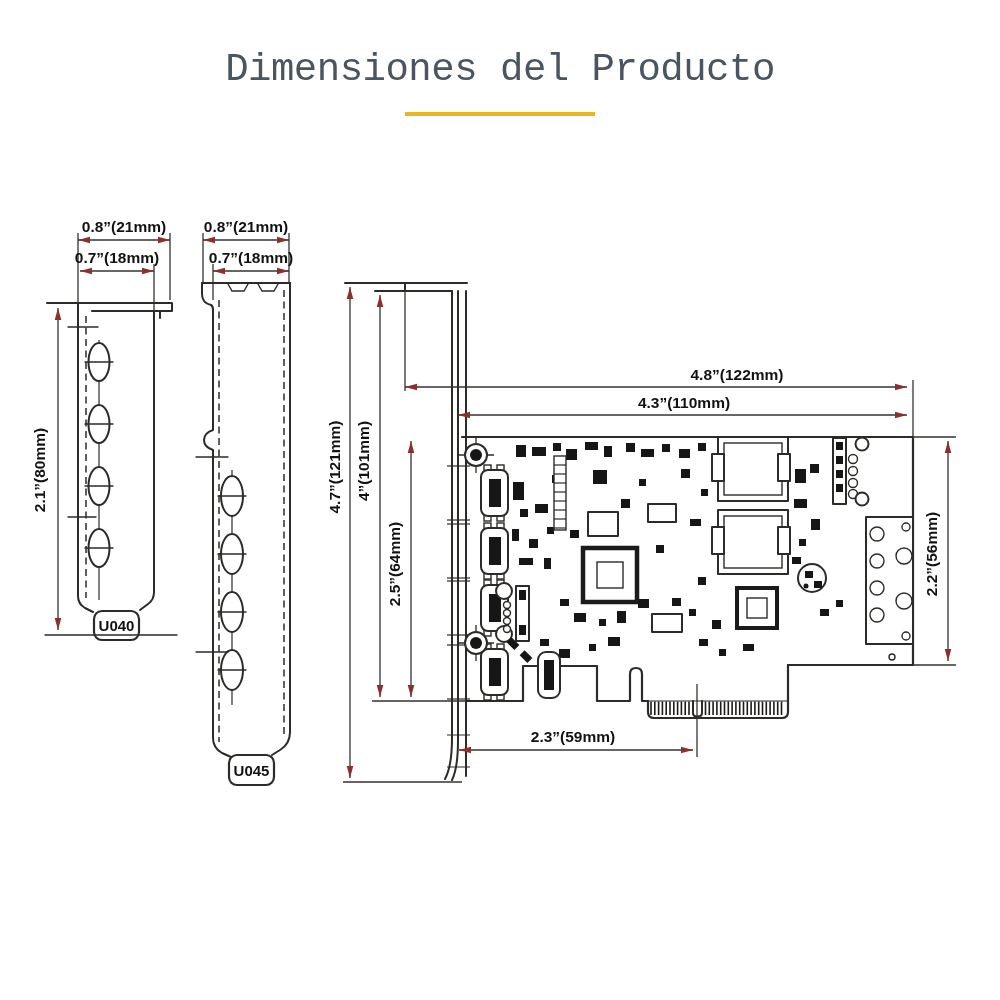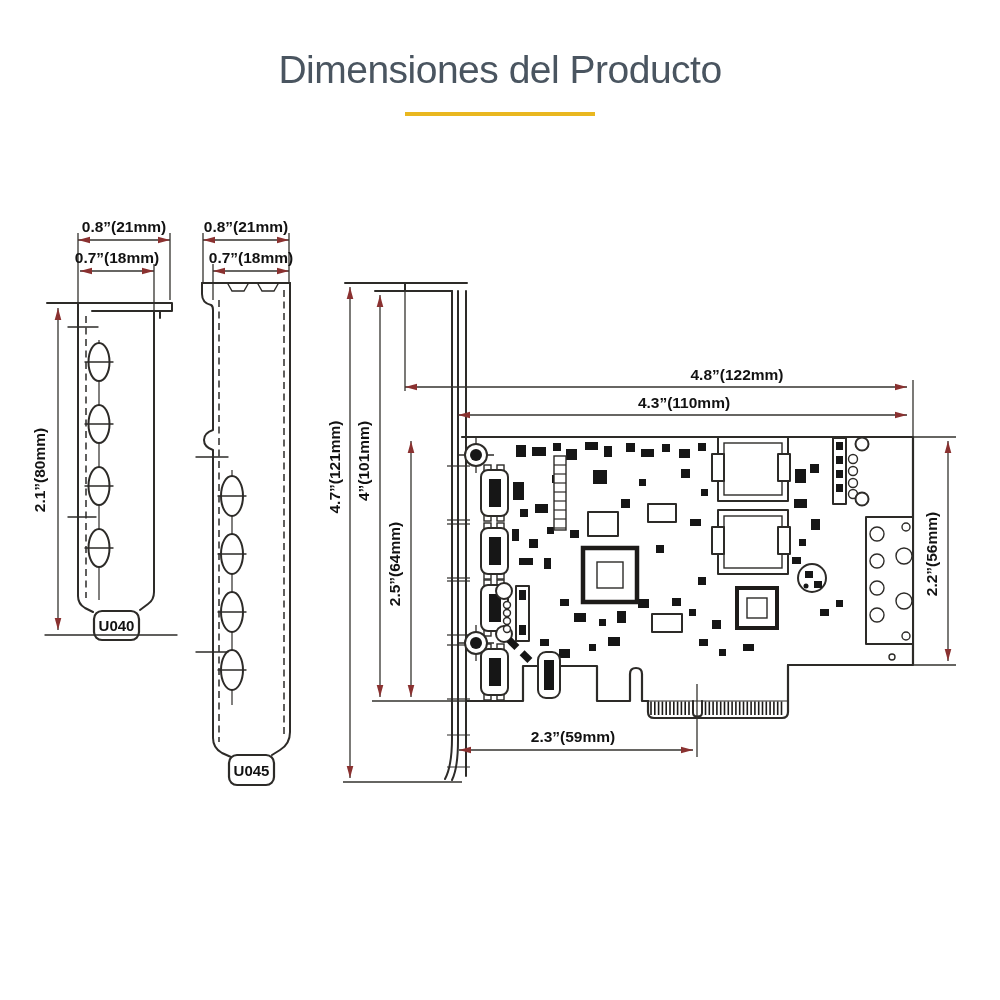--- a/index.html
+++ b/index.html
@@ -1,19 +1,19 @@
 <!DOCTYPE html>
 <html><head>
 <meta charset="utf-8">
 <style>
   html,body{margin:0;padding:0;background:#ffffff;}
   .page{position:relative;width:1000px;height:1000px;background:#fff;overflow:hidden;
         font-family:"Liberation Sans",sans-serif;}
   .title{position:absolute;top:48px;left:0;width:1000px;text-align:center;margin:0;
-         font-family:Liberation Sans, sans-serif;font-weight:300;font-size:39px;
+         font-family:Liberation Mono, monospace;font-weight:300;font-size:39px;
          letter-spacing:-0.5px;color:#4a5560;}
   .accent-bar{position:absolute;top:112px;left:405px;width:190px;height:4px;background:#e9b71f;}
   svg{position:absolute;top:0;left:0;}
   .ol{fill:none;stroke:#2d2b28;stroke-width:2;stroke-linecap:round;stroke-linejoin:round}
   .ol2{fill:none;stroke:#2d2b28;stroke-width:2.2;stroke-linecap:round;stroke-linejoin:round}
   .thin{fill:none;stroke:#2d2b28;stroke-width:1.4;stroke-linecap:round}
   .hair{fill:none;stroke:#2d2b28;stroke-width:1.2}
   .dash{fill:none;stroke:#2d2b28;stroke-width:1.5;stroke-dasharray:7 4.5}
   .dimln{fill:none;stroke:#35332f;stroke-width:1.3}
   .wfill{fill:#ffffff}

